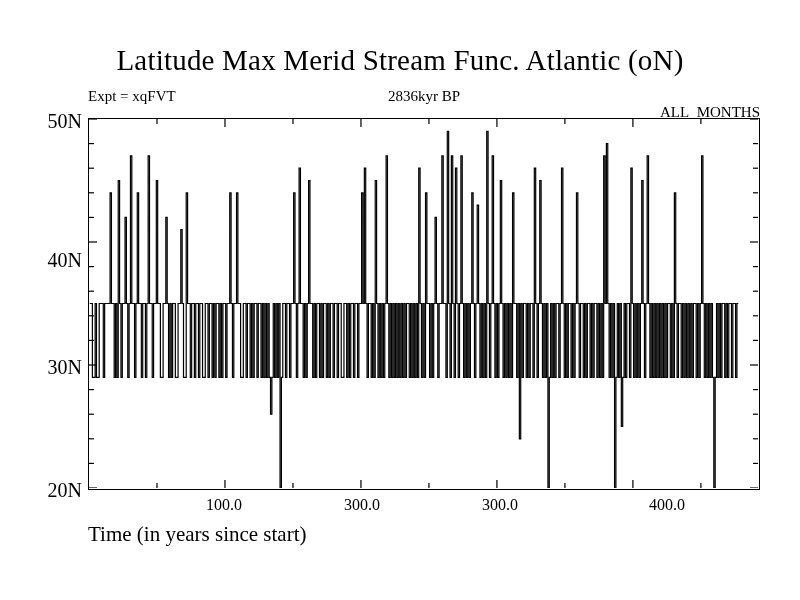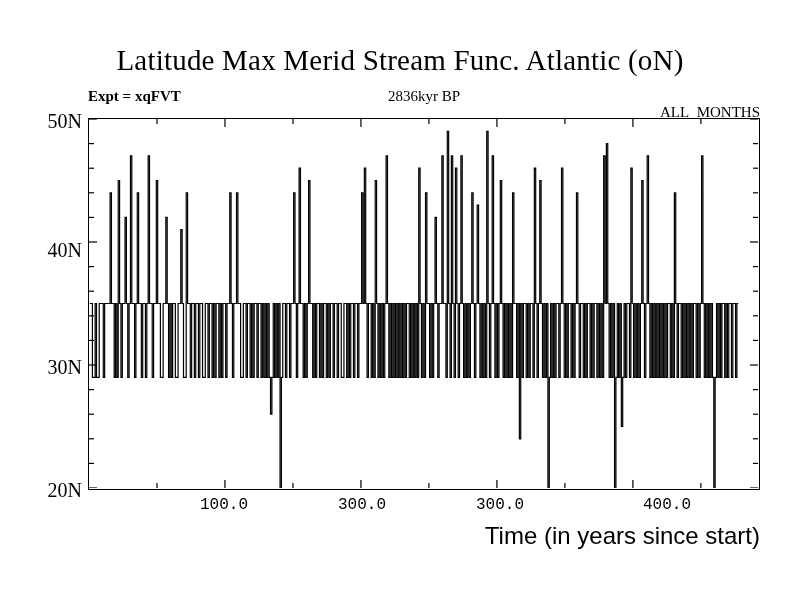--- a/index.html
+++ b/index.html
@@ -37,21 +37,20 @@
     width: 672px;
     height: 20px;
     font-family: "Liberation Serif", serif;
     font-size: 15px;
   }
   #subheader .sub-left {
     position: absolute;
     left: 0;
     top: 0;
     white-space: nowrap;
-    font-weight: bold;
   }
   #subheader .sub-center {
     position: absolute;
     left: 0;
     top: 0;
     width: 672px;
     text-align: center;
     white-space: nowrap;
   }
   #subheader .sub-right {
@@ -92,34 +91,34 @@
   }
   #xlabels {
     position: absolute;
     left: 0;
     top: 0;
     width: 800px;
     height: 600px;
   }
   .xtick-label {
     position: absolute;
-    font-family: Liberation Mono, monospace;
+    font-family: Liberation Serif, serif;
     font-size: 16px;
     text-align: center;
     white-space: nowrap;
     transform: translateX(-50%);
   }
   #xaxis-title {
     position: absolute;
     left: 88px;
     top: 522px;
     width: 672px;
-    text-align: right;
-    font-family: Liberation Sans, sans-serif;
-    font-size: 24px;
+    text-align: left;
+    font-family: Liberation Serif, serif;
+    font-size: 21px;
     white-space: nowrap;
   }
 </style>
 </head>
 <body>
 
 <div id="root">
 
   <div id="title">Latitude Max Merid Stream Func. Atlantic (oN)</div>
 
@@ -182,21 +181,21 @@
           <line x1="0" y1="49.19999999999999" x2="5" y2="49.19999999999999"></line>
           <line x1="669" y1="49.19999999999999" x2="664" y2="49.19999999999999"></line>
           <line x1="0" y1="24.600000000000023" x2="5" y2="24.600000000000023"></line>
           <line x1="669" y1="24.600000000000023" x2="664" y2="24.600000000000023"></line>
         </g>
     </svg>
   </div>
 
   <div id="ylabels">
     <div class="ytick-label" style="top:110px">50N</div>
-    <div class="ytick-label" style="top:239px">40N</div>
+    <div class="ytick-label" style="top:249px">40N</div>
     <div class="ytick-label" style="top:356px">30N</div>
     <div class="ytick-label" style="top:479px">20N</div>
   </div>
 
   <div id="xlabels">
     <div class="xtick-label" style="left:224px; top:496px">100.0</div>
     <div class="xtick-label" style="left:362px; top:496px">300.0</div>
     <div class="xtick-label" style="left:500px; top:496px">300.0</div>
     <div class="xtick-label" style="left:667px; top:496px">400.0</div>
   </div>

